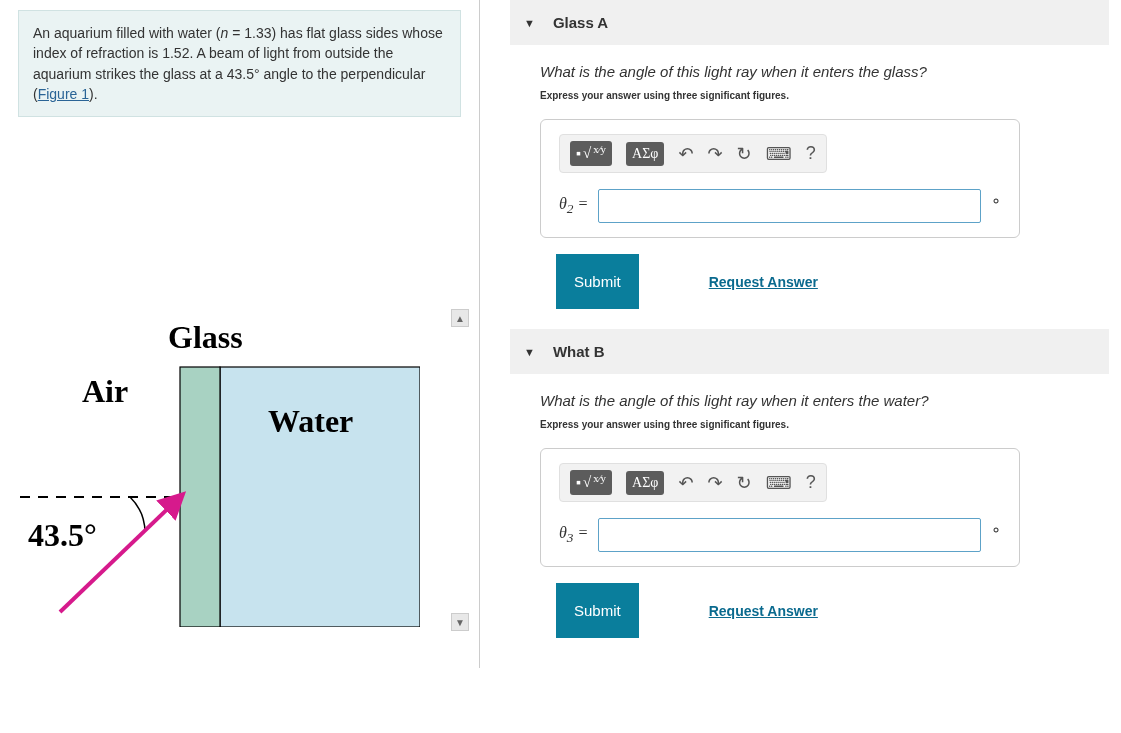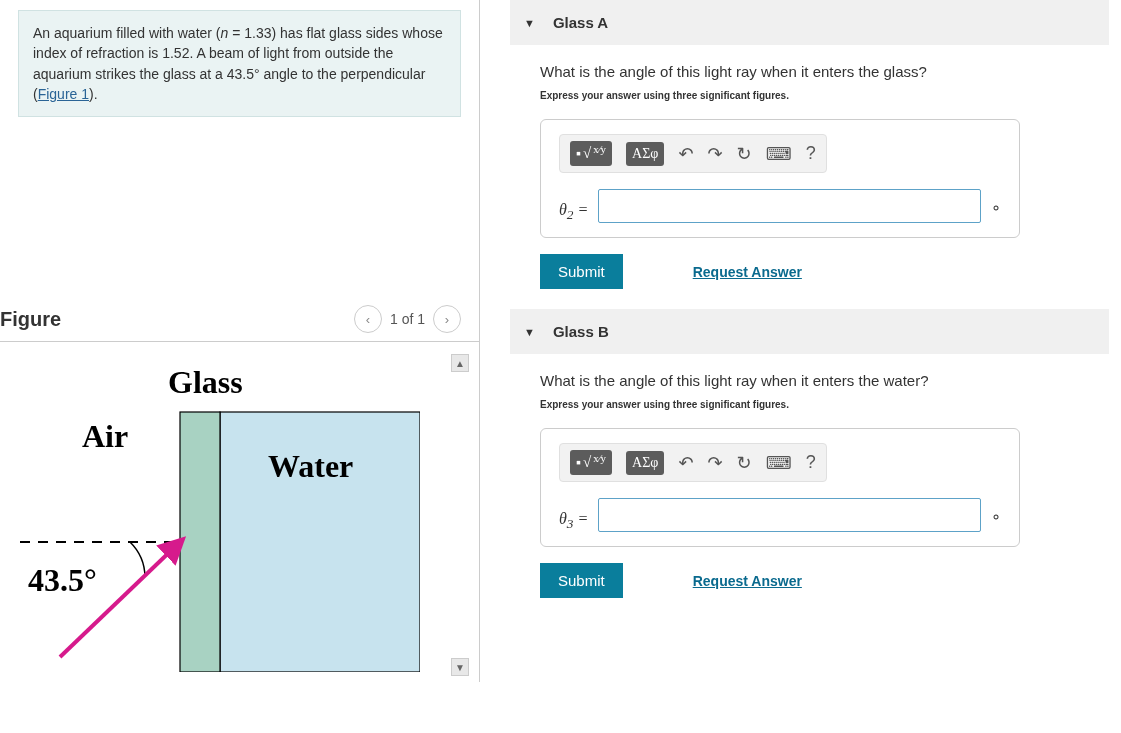--- a/index.html
+++ b/index.html
@@ -107,21 +107,21 @@
     font-size: 11px;
     color: #333;
   }
   .part-header .title {
     font-weight: bold;
     font-size: 15px;
   }
   .part-body {
     padding: 0 10px 20px 30px;
   }
-  .question { margin: 18px 0 10px; font-size: 15px; }
+  .question { margin: 18px 0 10px; font-size: 15px; font-style: italic; }
   .instruction { font-weight: bold; font-size: 10px; margin-bottom: 18px; }
   .answer-panel {
     border: 1px solid #ccc;
     border-radius: 6px;
     padding: 14px 18px;
     width: 480px;
     background:#fff;
   }
   .toolbar {
     display: inline-flex;
@@ -143,21 +143,21 @@
     gap: 2px;
     font-family: "Times New Roman", serif;
   }
   .tool-icon {
     font-size: 18px;
     color: #555;
     cursor: pointer;
   }
   .input-row {
     display: flex;
-    align-items: flex-end;
+    align-items: center;
     margin-top: 16px;
     gap: 10px;
   }
   .var-label {
     font-style: italic;
     font-family: "Times New Roman", serif;
     font-size: 16px;
   }
   .answer-input {
     flex: 1;
@@ -171,23 +171,24 @@
   .actions {
     display: flex;
     align-items: center;
     gap: 22px;
     margin-top: 16px;
   }
   .submit-btn {
     background: #0a7e9c;
     color: #fff;
     border: none;
-    padding: 9px 18px;
+    padding: 19px 18px;
     font-size: 15px;
     cursor: pointer;
+    margin-left: 16px;
   }
   .request-link {
     color: #0a6a8e;
     font-weight: bold;
     font-size: 14px;
     text-decoration: underline;
     cursor: pointer;
     padding-left: 48px;
   }
 </style>
@@ -196,28 +197,20 @@
 
 <div class="main">
 
   <div class="left-col">
     <div class="problem-box">
       <span>An aquarium filled with water (</span><span class="n">n</span><span> = 1.33) has flat glass sides whose index of refraction is 1.52. A beam of light from outside the aquarium strikes the glass at a 43.5° angle to the perpendicular (</span><a href="#">Figure 1</a><span>).</span>
     </div>
 
     <div style="height:170px"></div>
 
-    <div class="figure-header">
-      <div class="figure-title">Figure</div>
-      <div class="fig-nav">
-        <span class="nav-btn">‹</span>
-        <span>1 of 1</span>
-        <span class="nav-btn">›</span>
-      </div>
-    </div>
 
     <div class="figure-area">
       <div class="scroll-up">▲</div>
       <div class="fig-svg-wrap">
         
         <svg width="420" height="320" viewBox="0 0 420 320">
 
           <rect x="220" y="60" width="200" height="260" fill="#c7e3ee" stroke="#000" stroke-width="1.2"></rect>
 
           <rect x="180" y="60" width="40" height="260" fill="#a8d2c2" stroke="#000" stroke-width="1.2"></rect>
@@ -274,21 +267,21 @@
       </div>
 
       <div class="actions">
         <button class="submit-btn">Submit</button>
         <a class="request-link">Request Answer</a>
       </div>
     </div>
 
     <div class="part-header">
       <span class="caret">▼</span>
-      <span class="title">Glass B</span>
+      <span class="title">What B</span>
     </div>
     <div class="part-body">
       <div class="question">What is the angle of this light ray when it enters the water?</div>
       <div class="instruction">Express your answer using three significant figures.</div>
 
       <div class="answer-panel">
         <div class="toolbar">
           <span class="tool-btn-dark">
             <span>▪</span>
               <span style="font-size:15px">√</span>

